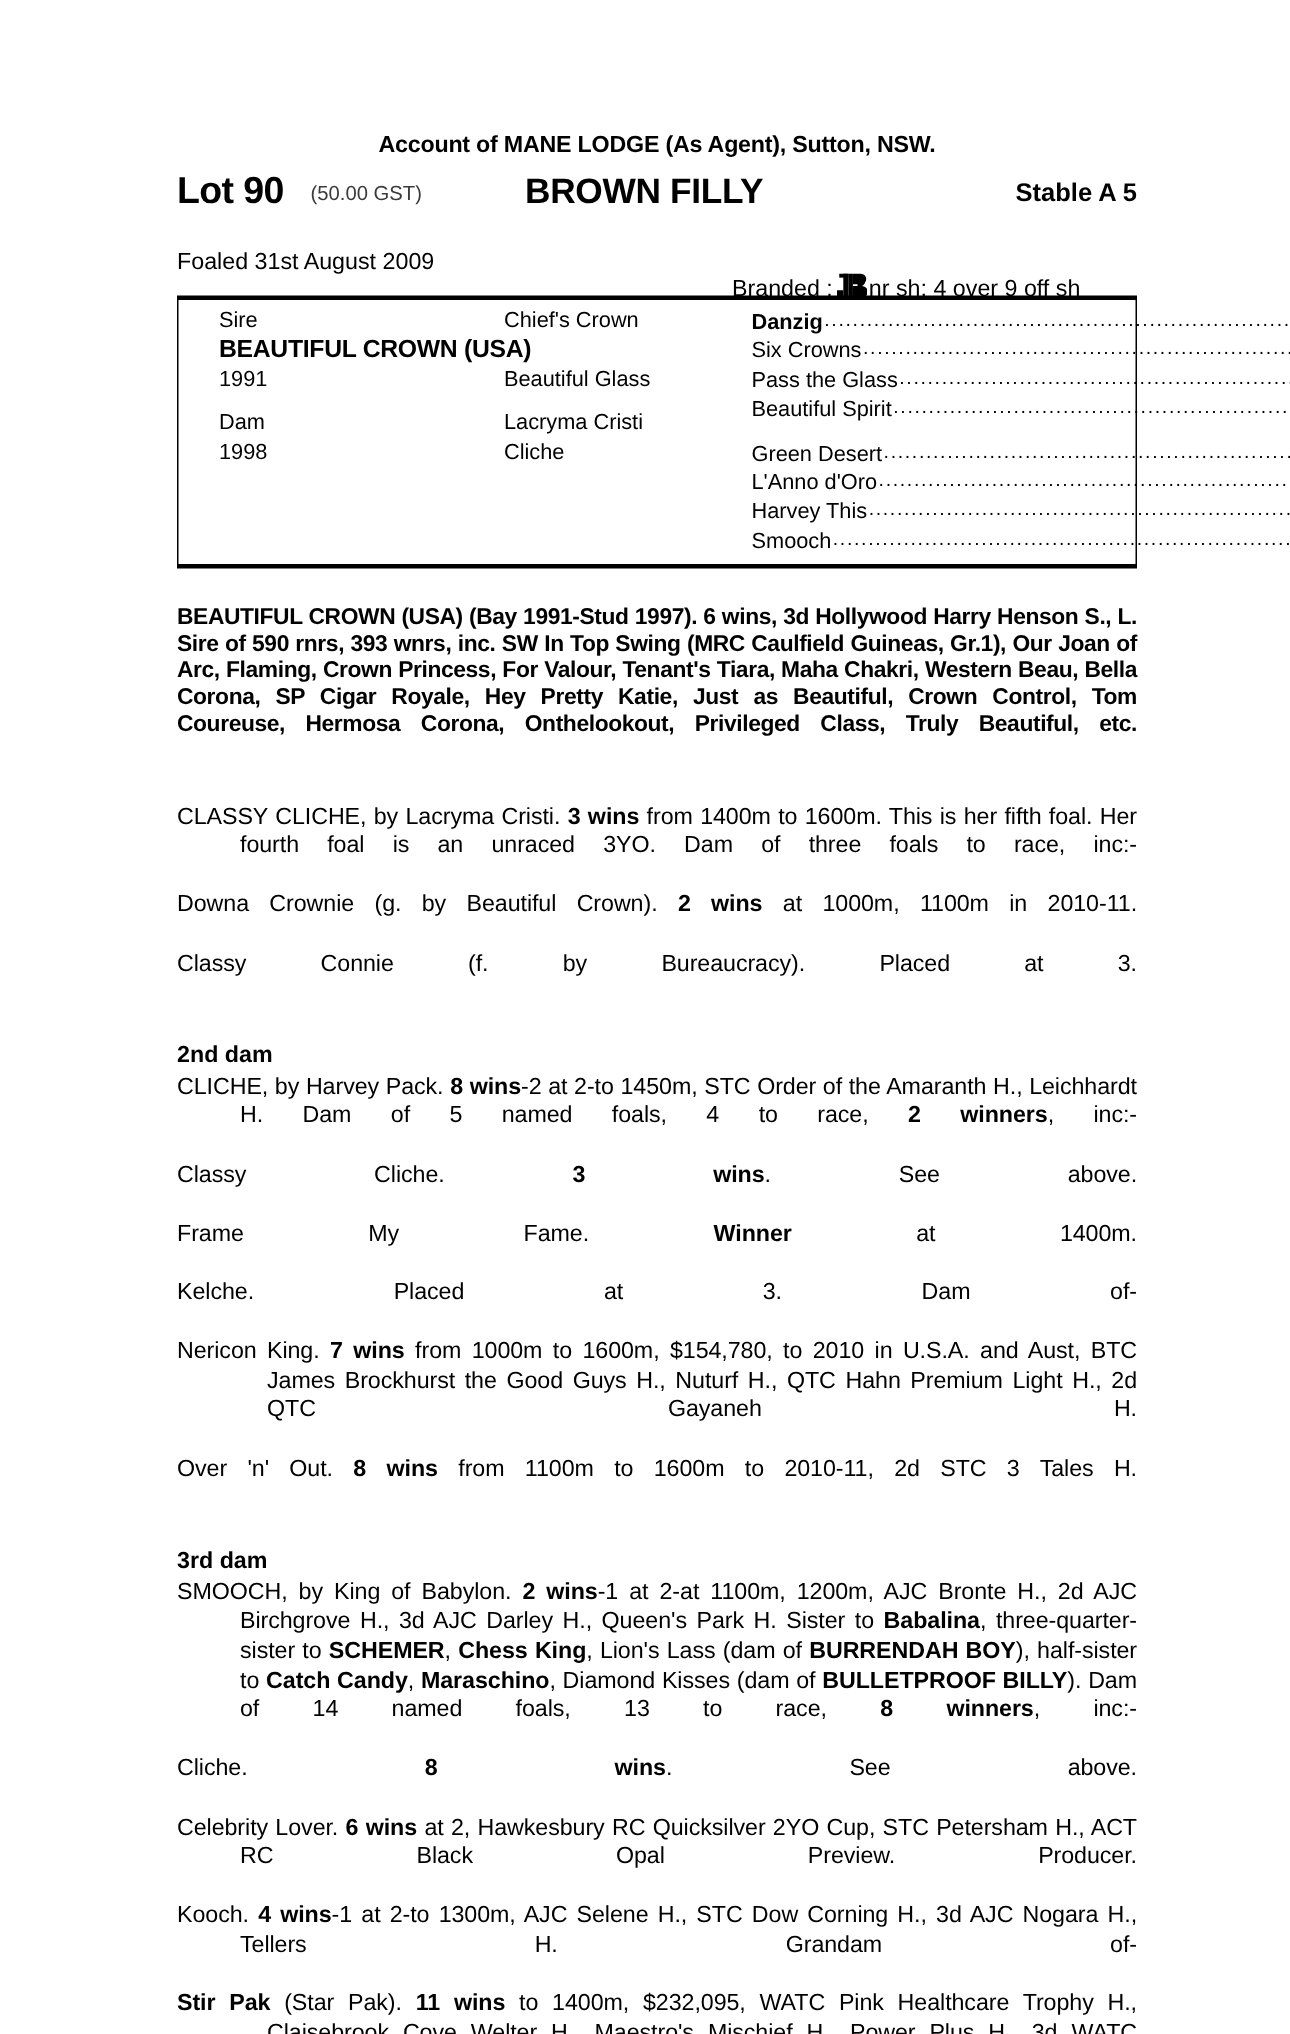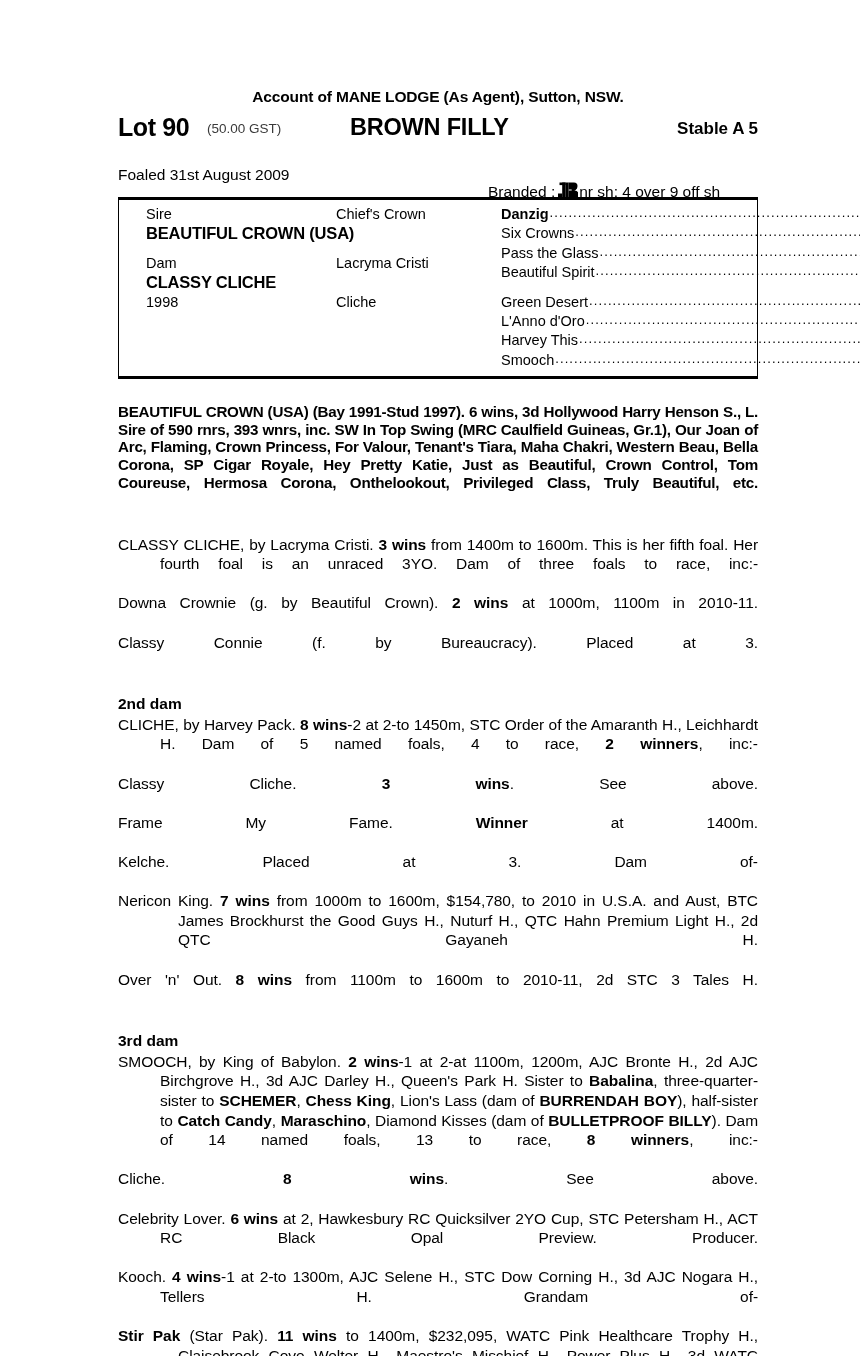--- a/index.html
+++ b/index.html
@@ -235,27 +235,28 @@
       <div class="ped-inner">
 
         <div class="ped-left">
           <div class="prow">
             <span class="c1">Sire</span>
             <span class="c2">Chief's Crown</span>
           </div>
           <div class="prow big">
             <span class="c1">BEAUTIFUL CROWN (USA)</span>
           </div>
+          <div class="prow">
+            <span class="c1">1991</span>
+            <span class="c2">Beautiful Glass</span>
+          </div>
           <div class="prow gap"></div>
           <div class="prow">
             <span class="c1">Dam</span>
             <span class="c2">Lacryma Cristi</span>
-          </div>
-          <div class="prow big">
-            <span class="c1">CLASSY CLICHE</span>
           </div>
           <div class="prow">
             <span class="c1">1998</span>
             <span class="c2">Cliche</span>
           </div>
         </div>
 
         <div class="ped-right" id="gp-list">
             <div class="grow">
               <span class="gname b">Danzig</span>

